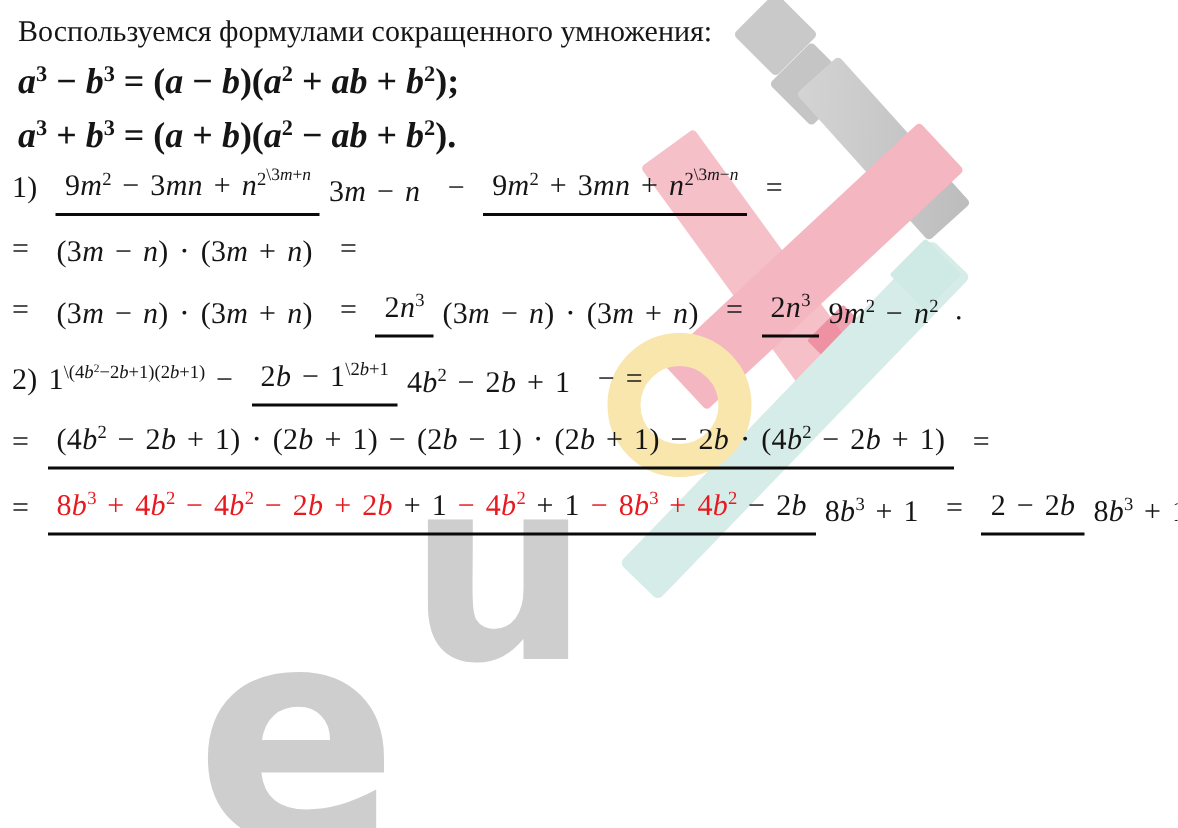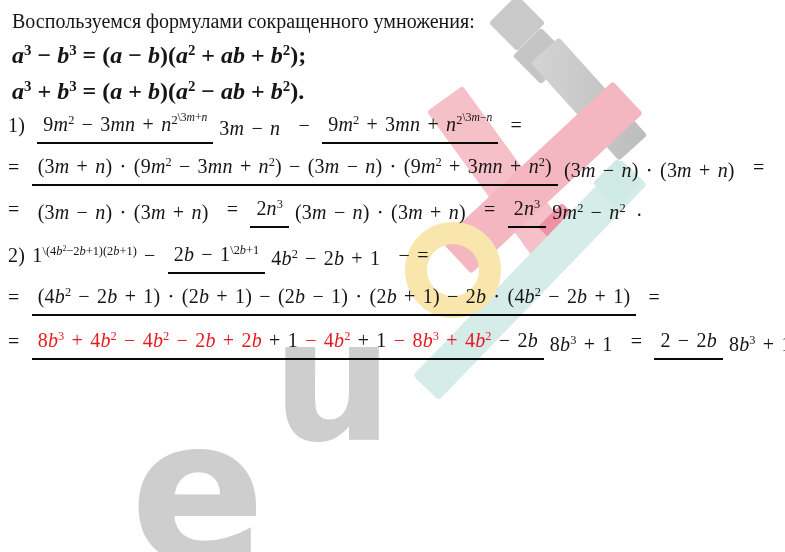--- a/index.html
+++ b/index.html
@@ -67,21 +67,20 @@
   <p class="formula"><i>a</i><sup class="msup">3</sup> − <i>b</i><sup class="msup">3</sup> = (<i>a</i> − <i>b</i>)(<i>a</i><sup class="msup">2</sup> + <i>a</i><i>b</i> + <i>b</i><sup class="msup">2</sup>);</p>
   <p class="formula"><i>a</i><sup class="msup">3</sup> + <i>b</i><sup class="msup">3</sup> = (<i>a</i> + <i>b</i>)(<i>a</i><sup class="msup">2</sup> − <i>a</i><i>b</i> + <i>b</i><sup class="msup">2</sup>).</p>
 
   <div class="mrow mrow-1"><span class="run">1) </span><span class="frac">
         <span class="num"><span class="run">9<i>m</i><sup class="msup">2</sup> − 3<i>m</i><i>n</i> + <i>n</i><sup class="msup">2</sup><sup class="msup hi">\3<i>m</i>+<i>n</i></sup></span></span>
         <span class="den"><span class="run">3<i>m</i> − <i>n</i></span></span>
       </span><span class="run"> − </span><span class="frac">
         <span class="num"><span class="run">9<i>m</i><sup class="msup">2</sup> + 3<i>m</i><i>n</i> + <i>n</i><sup class="msup">2</sup><sup class="msup hi">\3<i>m</i>−<i>n</i></sup></span></span>
       </span><span class="run"> =</span></div>
   <div class="mrow mrow-2"><span class="run">= </span><span class="frac">
-        <span class="num"><span class="run">(3<i>m</i> + <i>n</i>) ⋅ (9<i>m</i><sup class="msup">2</sup> − 3<i>m</i><i>n</i> + <i>n</i><sup class="msup">2</sup>) − (3<i>m</i> − <i>n</i>) ⋅ (9<i>m</i><sup class="msup">2</sup> + 3<i>m</i><i>n</i> + <i>n</i><sup class="msup">2</sup>)</span></span>
         <span class="den"><span class="run">(3<i>m</i> − <i>n</i>) ⋅ (3<i>m</i> + <i>n</i>)</span></span>
       </span><span class="run"> =</span></div>
   <div class="mrow mrow-3"><span class="run">= </span><span class="frac">
         <span class="den"><span class="run">(3<i>m</i> − <i>n</i>) ⋅ (3<i>m</i> + <i>n</i>)</span></span>
       </span><span class="run"> = </span><span class="frac">
         <span class="num"><span class="run">2<i>n</i><sup class="msup">3</sup></span></span>
         <span class="den"><span class="run">(3<i>m</i> − <i>n</i>) ⋅ (3<i>m</i> + <i>n</i>)</span></span>
       </span><span class="run"> = </span><span class="frac">
         <span class="num"><span class="run">2<i>n</i><sup class="msup">3</sup></span></span>
         <span class="den"><span class="run">9<i>m</i><sup class="msup">2</sup> − <i>n</i><sup class="msup">2</sup></span></span>

